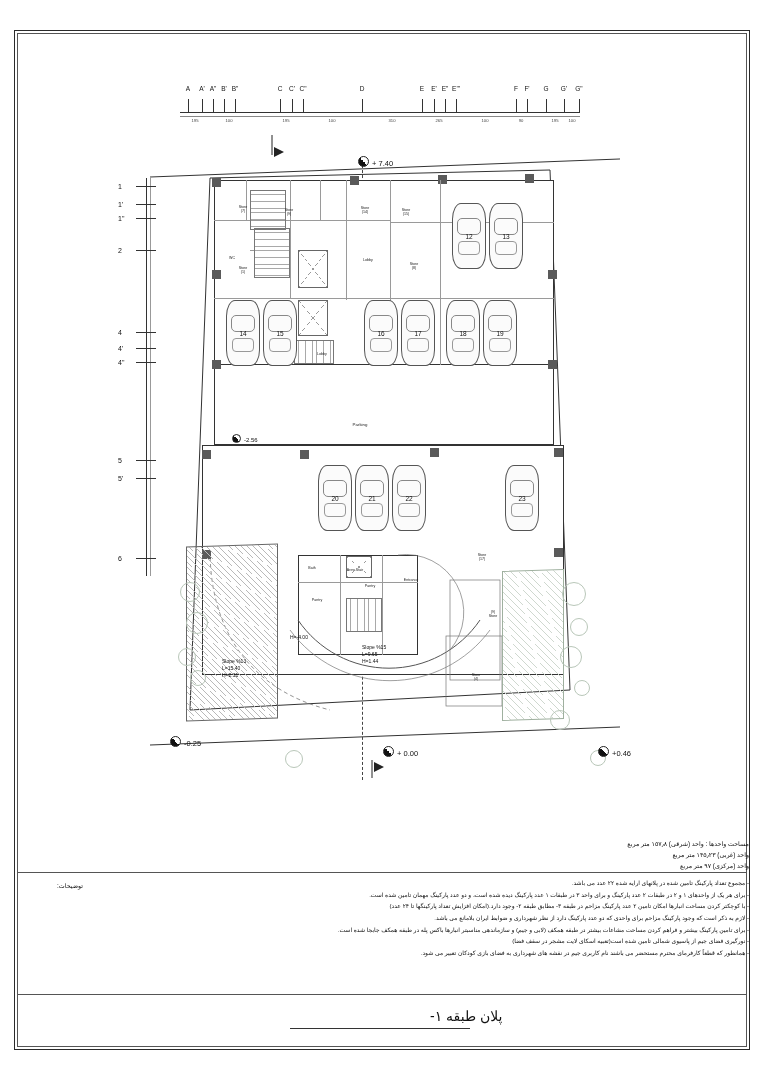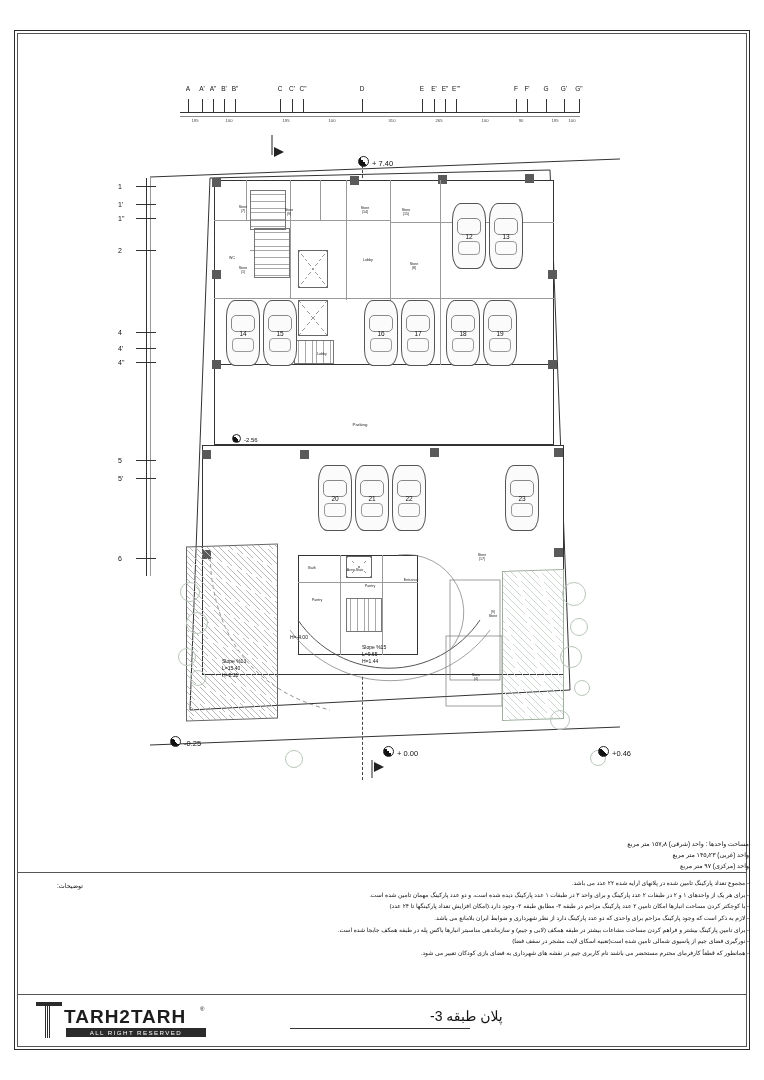--- a/index.html
+++ b/index.html
@@ -319,25 +319,16 @@
   <div class="notes">
     <div>- مجموع تعداد پارکینگ تامین شده در پلانهای ارایه شده ۲۲ عدد می باشد.</div>
     <div>- برای هر یک از واحدهای ۱ و ۲ در طبقات ۲ عدد پارکینگ و برای واحد ۳ در طبقات ۱ عدد پارکینگ دیده شده است، و دو عدد پارکینگ مهمان تامین شده است.</div>
     <div>- با کوچکتر کردن مساحت انبارها امکان تامین ۲ عدد پارکینگ مزاحم در طبقه ۳- مطابق طبقه ۲- وجود دارد.(امکان افزایش تعداد پارکینگها تا ۲۴ عدد)</div>
     <div>- لازم به ذکر است که وجود پارکینگ مزاحم برای واحدی که دو عدد پارکینگ دارد از نظر شهرداری و ضوابط ایران بلامانع می باشد.</div>
     <div>- برای تامین پارکینگ بیشتر و فراهم کردن مساحت مشاعات بیشتر در طبقه همکف (لابی و جیم) و سازماندهی مناسبتر انبارها باکس پله در طبقه همکف جابجا شده است.</div>
     <div>- نورگیری فضای جیم از پاسیوی شمالی تامین شده است(تعبیه اسکای لایت مشجر در سقف فضا)</div>
     <div>- همانطور که قطعاً کارفرمای محترم مستحضر می باشند نام کاربری جیم در نقشه های شهرداری به فضای بازی کودکان تعبیر می شود.</div>
   </div>
 
-  <div class="title-fa">پلان طبقه 3-</div>
+  <div class="title-fa">پلان طبقه ۱-</div>
   <div class="title-rule"></div>
 
-  <div class="logo">
-    <div class="logo-col">
-      <div class="cap"></div>
-        <div class="shaft"></div>
-    </div>
-    <div class="logo-name">TARH2TARH</div>
-    <div class="reg">®</div>
-    <div class="logo-sub">ALL RIGHT RESERVED</div>
-  </div>
 </div>
 
 </body></html>

